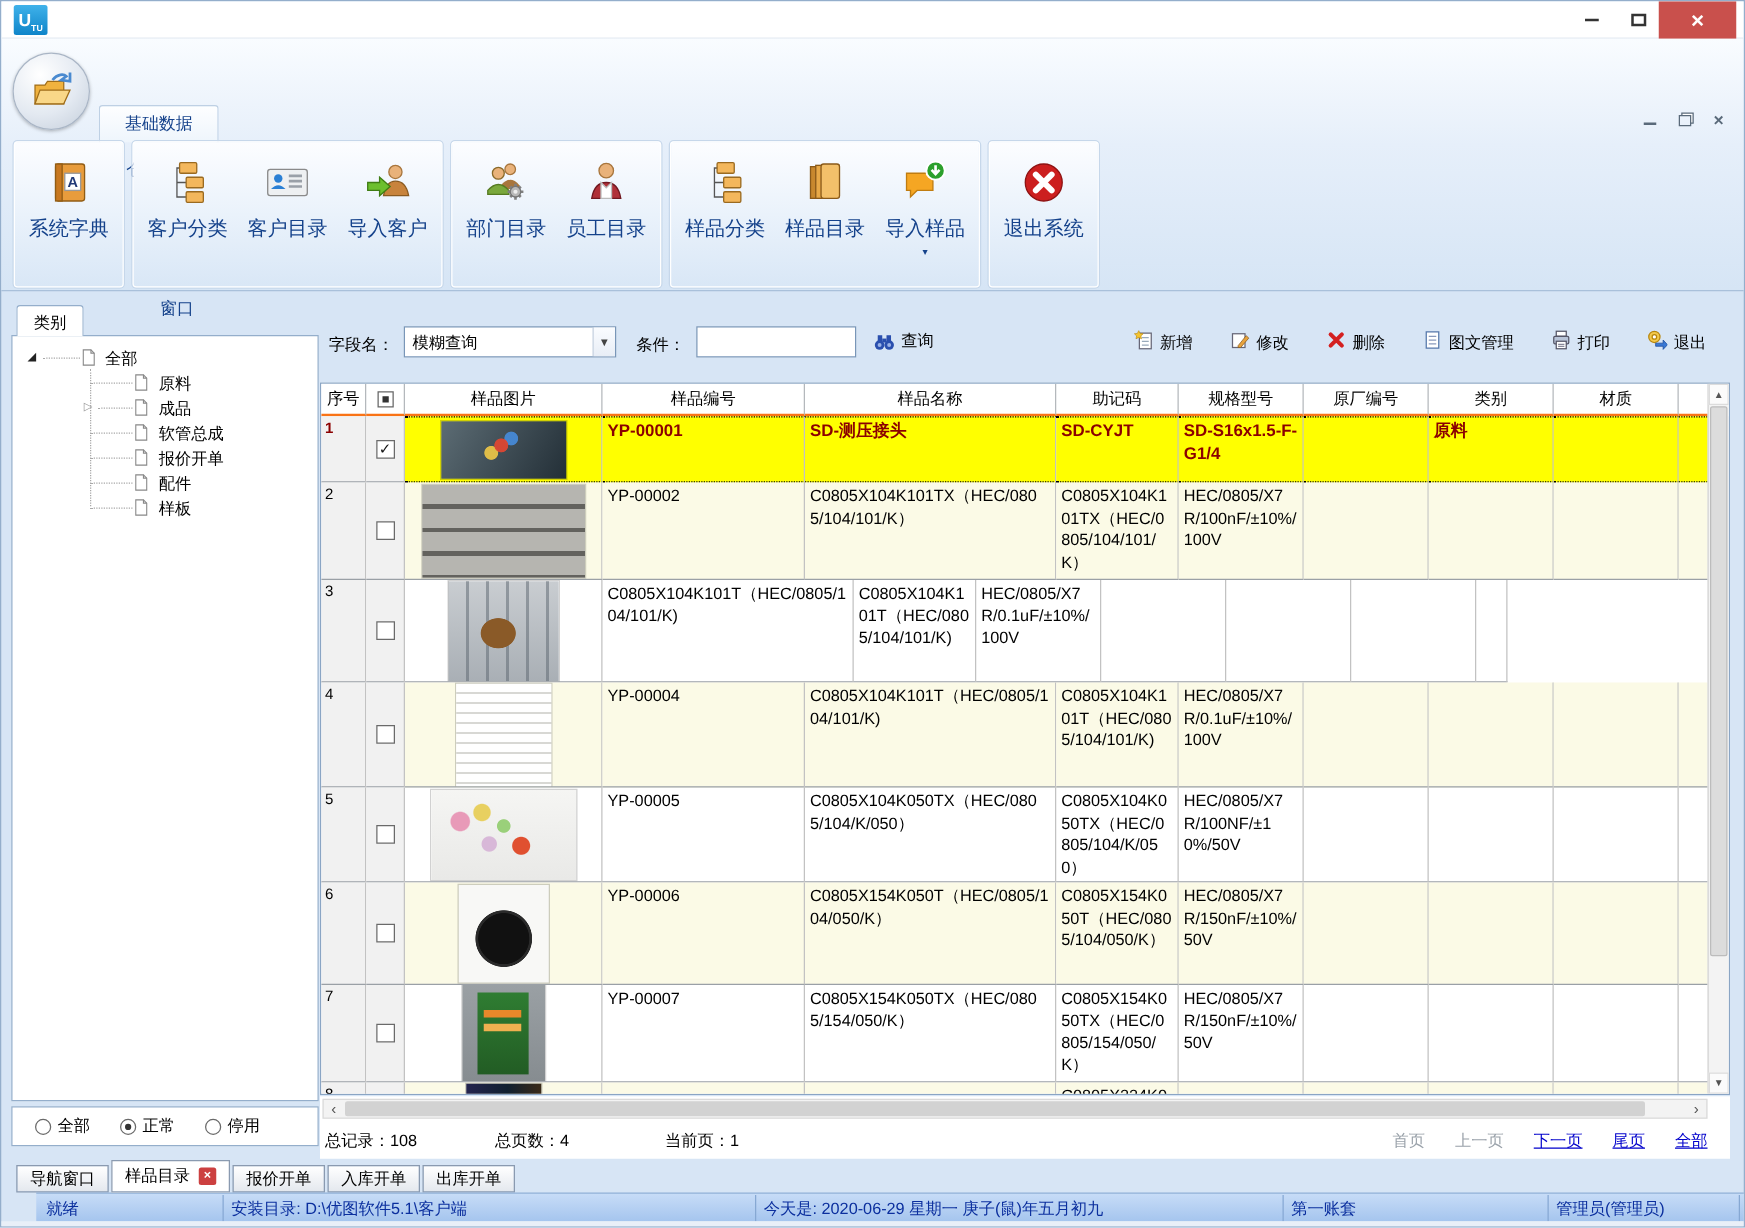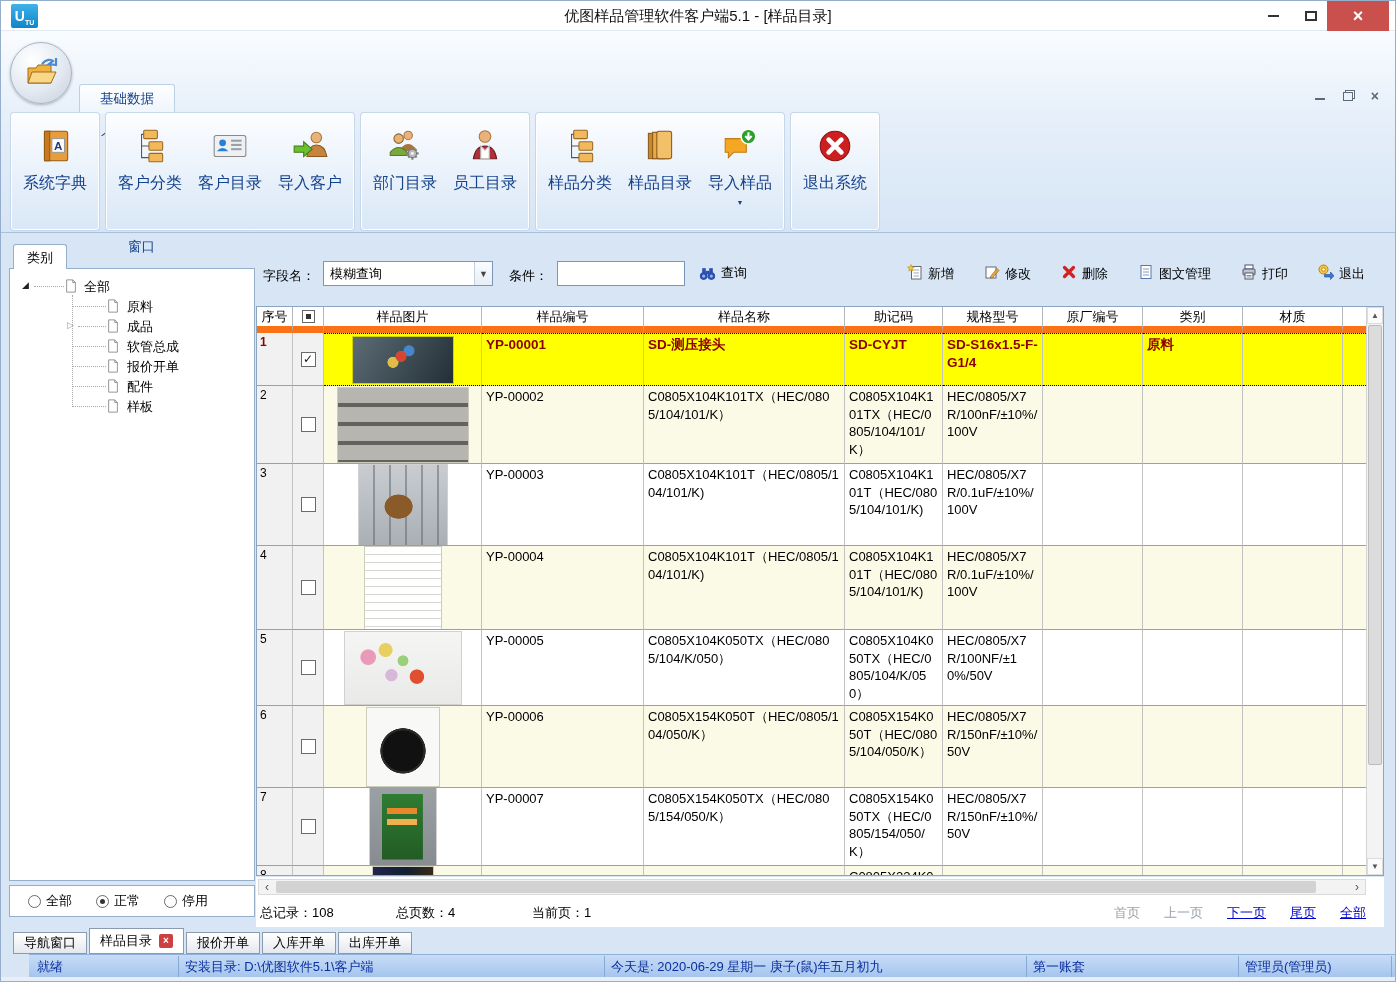--- a/index.html
+++ b/index.html
@@ -73,21 +73,21 @@
     font-family:inherit;background:#fff;}
   .searchbtn{position:absolute;left:698px;top:263px;display:flex;gap:5px;align-items:center;font-size:13px;}
   .searchbtn svg{width:17px;height:17px;}
   .actionbar{position:absolute;right:30px;top:263px;display:flex;gap:30px;}
   .abtn{display:flex;align-items:center;gap:5px;font-size:13px;white-space:nowrap;}
   .abtn svg{width:16px;height:16px;}
 
   
   .grid{position:absolute;left:255px;top:305px;width:1128px;height:570px;background:#fff;border:1px solid #8aa5c4;overflow:hidden;}
   .ghead{display:flex;height:26px;background:#fff;}
-  .hc{border-right:1px solid #b4b8bc;border-bottom:7px solid #f97316;font-size:13px;display:flex;align-items:center;justify-content:center;flex:none;}
+  .hc{border-right:1px solid #b4b8bc;border-bottom:2px solid #f97316;font-size:13px;display:flex;align-items:center;justify-content:center;flex:none;}
   .selall{width:13px;height:13px;border:1px solid #666;background:#fff;position:relative;}
   .selall::after{content:"";position:absolute;left:3px;top:3px;width:5px;height:5px;background:#333;}
   .gbody{position:relative;}
   .grow{display:flex;}
   .gc{border-right:1px solid #c2c2c2;border-bottom:1px solid #9aa0a6;font-size:13px;padding:2px 4px;overflow:hidden;
     word-break:break-all;line-height:1.35;flex:none;}
   .grow .gc.seqc{background:#f1f1f1;font-size:12px;padding:1px 3px;}
   .grow .gc.chkc{background:#f1f1f1;display:flex;align-items:center;justify-content:center;}
   .grow.cream .gc{background:#fbfae6;}
   .grow.cream .gc.seqc,.grow.cream .gc.chkc{background:#f1f1f1;}
@@ -161,21 +161,20 @@
     background-image:radial-gradient(#5f7ba3 1px,transparent 1.3px);background-size:4px 4px;}
   .bottomstrip{position:absolute;left:0;top:976px;width:100%;height:6px;background:#e9eff8;}
 </style>
 </head>
 <body>
 
 <div class="window">
 
   <div class="titlebar">
     <div class="logo"><span>U</span><sub>TU</sub></div>
-    <div class="title">优图样品管理软件客户端5.1 - [样品目录]</div>
     <div class="winbtn win-min">
         <i></i>
       </div>
     <div class="winbtn win-max">
         <i></i>
       </div>
     <div class="winbtn win-close">
         <span>×</span>
       </div>
   </div>
@@ -515,21 +514,20 @@
           <div class="gc" style="width: 25px;"></div>
         </div>
         <div class="grow" style="height: 82px;">
           <div class="gc seqc" style="width: 36px;">3</div>
           <div class="gc chkc" style="width: 31px;">
             <span class="cb"></span>
           </div>
           <div class="gc photoc" style="width: 158px;">
             <div class="photo ph3"></div>
           </div>
-          <div class="gc" style="width: 162px;">YP-00003</div>
           <div class="gc" style="width: 201px;">C0805X104K101T（HEC/0805/104/101/K)</div>
           <div class="gc" style="width: 98px;">C0805X104K101T（HEC/0805/104/101/K)</div>
           <div class="gc" style="width: 100px;">HEC/0805/X7R/0.1uF/±10%/100V</div>
           <div class="gc" style="width: 100px;"></div>
           <div class="gc" style="width: 100px;"></div>
           <div class="gc" style="width: 100px;"></div>
           <div class="gc" style="width: 25px;"></div>
         </div>
         <div class="grow cream" style="height: 84px;">
           <div class="gc seqc" style="width: 36px;">4</div>

